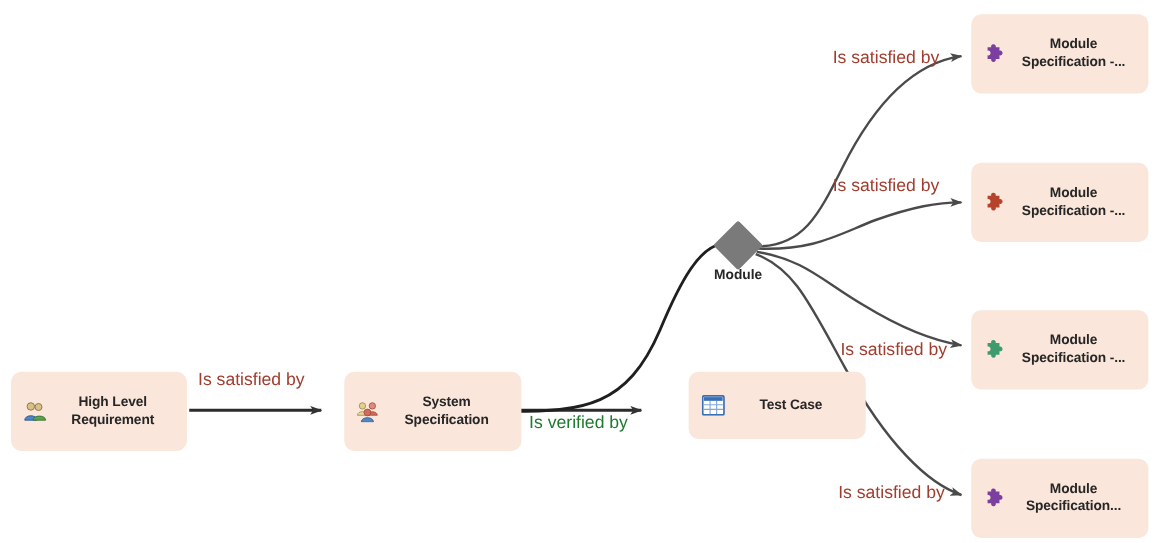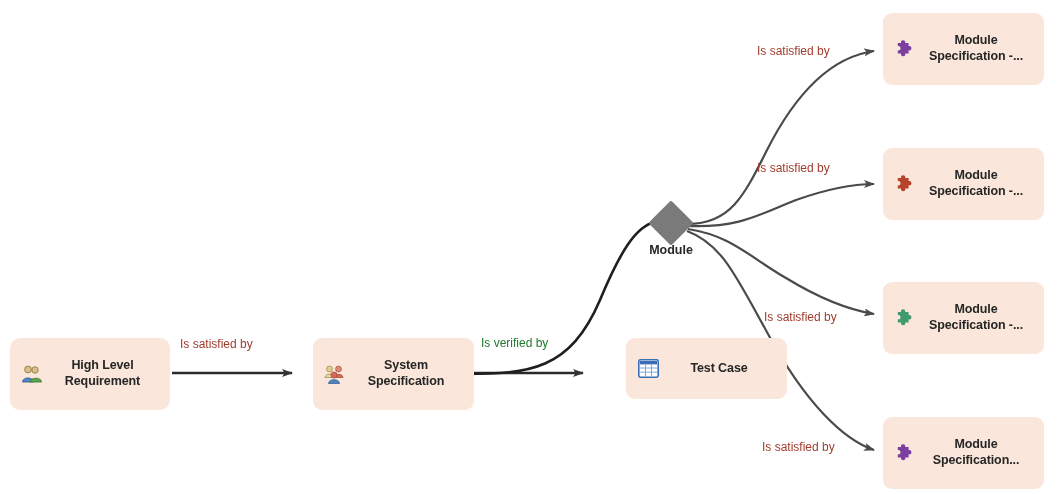--- a/index.html
+++ b/index.html
@@ -71,26 +71,27 @@
     transform: translateX(-50%);
     top: 36px;
     white-space: nowrap;
     font-size: 12.5px;
     font-weight: bold;
     color: #262626;
   }
   .edge-label {
     position: absolute;
     white-space: nowrap;
-    font-size: 12px;
+    font-size: 16px;
     color: #a13d2e;
     cursor: default;
   }
   .edge-label.verified {
     color: #1e7a2e;
+    margin-top: 40px;
   }
 </style>
 </head>
 <body>
 
 <div id="canvas">
 
   <svg id="edge-layer" viewBox="0 0 1064 494" xmlns="http://www.w3.org/2000/svg">
     <defs>
       <marker id="arrowDark" markerWidth="11" markerHeight="8" refX="10" refY="4" orient="auto" markerUnits="userSpaceOnUse">

